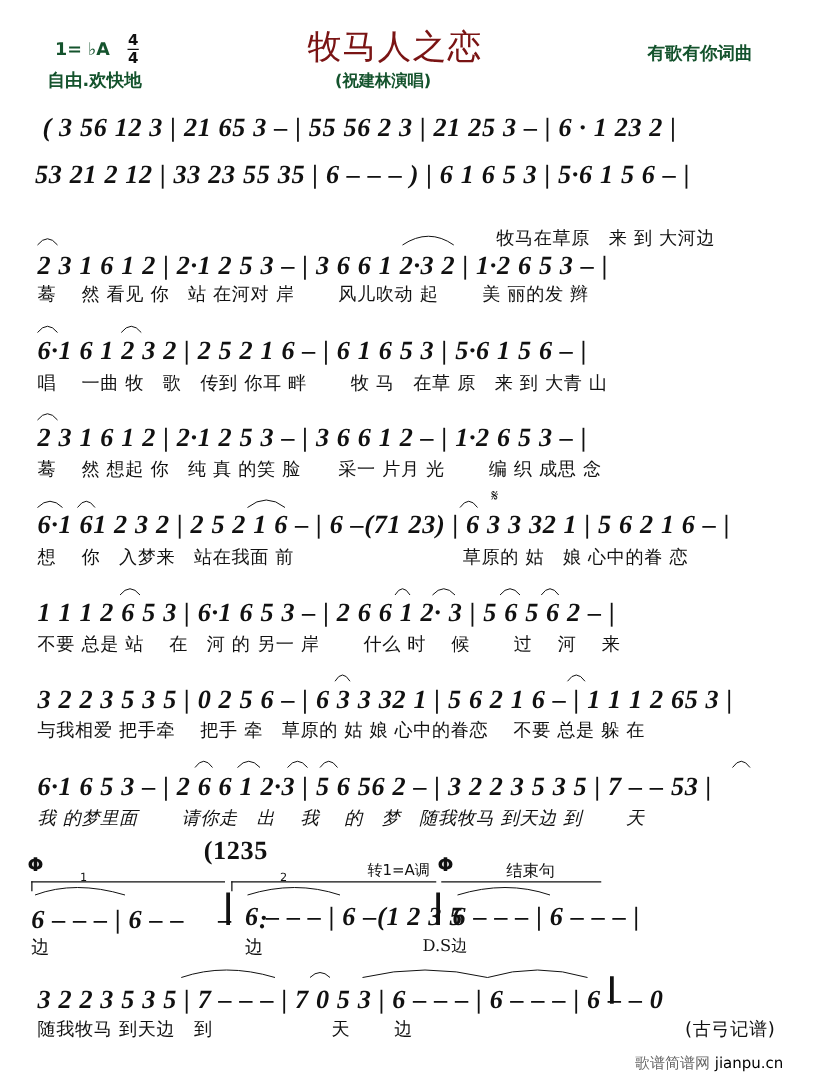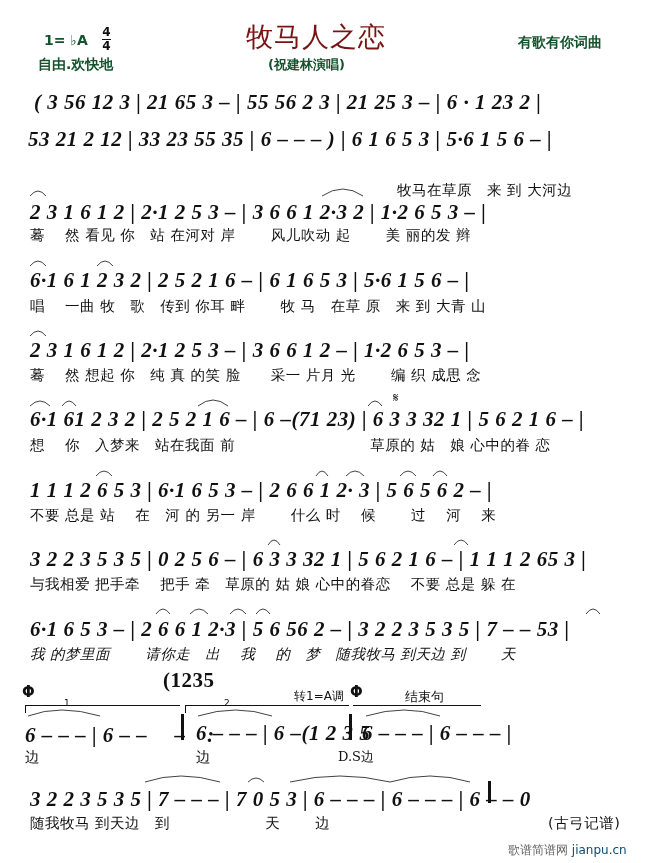--- a/index.html
+++ b/index.html
@@ -10,21 +10,21 @@
     .meta { font-size:14px; color:#14532d;font-weight:bold; }
     .notes { font-family:Liberation Serif, serif; font-weight:bold; font-style:italic;
              font-size:21px; letter-spacing:0.5px; color:#111; }
     .lyric { font-size:14.5px; color:#111; letter-spacing:0.5px; }
     .small { font-size:12px; }
     .hline { position:absolute; height:1px; background:#111; }
     .vbar { position:absolute; width:1.5px; background:#111; }
     .thick { width:3px; }
     .ds { font-family:"DejaVu Serif", serif; font-size:13px; }
     .wm { font-size:12px; color:#666; }
-    .wm span { color:#0c4a6e; }
+    .wm span { color:#000000; }
     svg.arcs { position:absolute; left:0; top:0; width:659px; height:863px; pointer-events:none; }
   </style>
 </head>
 <body>
 
 <div class="abs meta" style="left:44px;top:32px;font-size:14px;">1= ♭A</div>
 <div class="abs" style="left:102px;top:27px;font-size:12px;font-weight:bold;line-height:11px;text-align:center;">
   <div>4</div>
   <div style="height:1px;background:#111;width:9px;margin:1px auto;"></div>
   <div>4</div>

